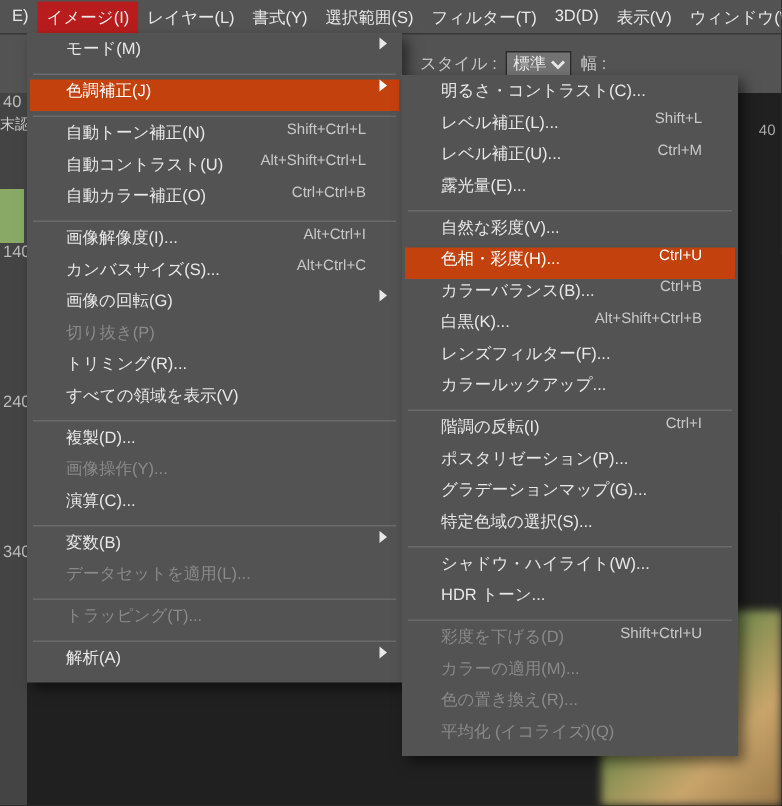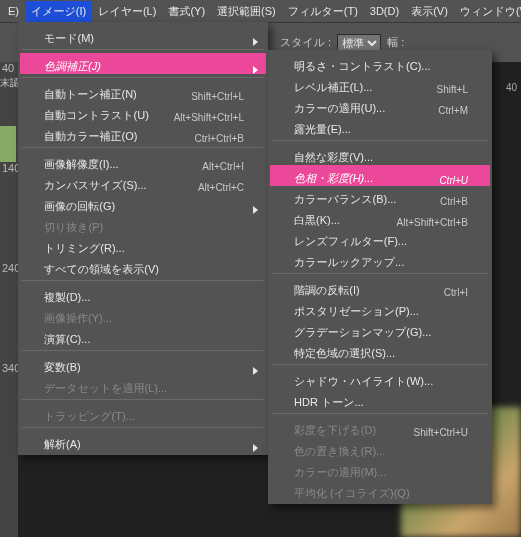--- a/index.html
+++ b/index.html
@@ -1,33 +1,33 @@
 <!DOCTYPE html>
 <html><head>
 <meta charset="utf-8">
 <style>
 * { margin:0; padding:0; box-sizing:border-box; font-family:"Meiryo","Yu Gothic",sans-serif; font-size:11px; }
 body { background:#323232; width:521px; height:537px; overflow:hidden; position:relative; color:#e8e8e8; }
 .topbar { height:22px; background:#535353; display:flex; align-items:center; padding:0 2px; white-space:nowrap; overflow:hidden; }
 .topbar .mtop { padding:3px 6px; cursor:default; }
-.topbar .mtop.active { background:#1d4ed8; }
+.topbar .mtop.active { background:#b91c1c; }
 .optbar { position:absolute; top:22px; left:0; right:0; height:40px; background:#535353; display:flex; align-items:center; padding-left:280px; color:#c8c8c8; gap:6px; border-top:1px solid #383838; }
 .optbar select { background:#737373; color:#e8e8e8; border:1px solid #2a2a2a; font-size:11px; height:18px; }
 .workspace { position:absolute; top:62px; left:0; right:0; bottom:0; background:#202020; }
 .ruler-v { position:absolute; left:0; top:0; bottom:0; width:18px; background:#444; color:#bbb; font-size:9px; }
 .ruler-v div { position:absolute; left:2px; }
 .thumb1 { position:absolute; left:0; top:64px; width:16px; height:36px; background:#8a6; }
 .thumb2 { position:absolute; right:0; bottom:0; width:120px; height:130px; background:linear-gradient(135deg,#5a6b3a 0%,#7a8c4f 40%,#c9a56b 70%,#9b7a4a 100%); filter:blur(3px); }
 
 .menu { position:absolute; background:#535353; box-shadow:4px 4px 8px rgba(0,0,0,.5); padding:3px 2px; }
 .menu1 { left:18px; top:22px; width:250px; }
 .menu2 { left:268px; top:50px; width:224px; }
-.mi { display:flex; align-items:flex-end; height:21px; padding:0 22px 0 24px; position:relative; color:#e8e8e8; cursor:default; }
+.mi { display:flex; align-items:flex-start; height:21px; padding:0 22px 0 24px; position:relative; color:#e8e8e8; cursor:default; }
 .mi.disabled { color:#8a8a8a; }
-.mi.hl { background:#ec4899; color:#fff;font-style:italic; }
+.mi.hl { background:#c2410c; color:#fff; }
 .mi .lbl { flex:1; white-space:nowrap; }
 .mi .sc { color:#c8c8c8; font-size:10px; }
 .mi.hl .sc { color:#fff; }
 .mi .arw { position:absolute; right:8px; width:0; height:0; border-top:4px solid transparent; border-bottom:4px solid transparent; border-left:5px solid currentColor; }
 .sep { height:1px; background:#6a6a6a; margin:3px 2px; }
 </style>
 </head>
 <body>
 
 <div class="topbar">
@@ -136,21 +136,21 @@
   </div>
 <div class="menu menu2" id="menu2">
     <div class="mi">
       <span class="lbl">明るさ・コントラスト(C)...</span>
     </div>
     <div class="mi">
       <span class="lbl">レベル補正(L)...</span>
       <span class="sc">Shift+L</span>
     </div>
     <div class="mi">
-      <span class="lbl">カラーの適用(U)...</span>
+      <span class="lbl">レベル補正(U)...</span>
       <span class="sc">Ctrl+M</span>
     </div>
     <div class="mi">
       <span class="lbl">露光量(E)...</span>
     </div>
     <div class="sep"></div>
     <div class="mi">
       <span class="lbl">自然な彩度(V)...</span>
     </div>
     <div class="mi hl">
@@ -191,21 +191,21 @@
     </div>
     <div class="mi">
       <span class="lbl">HDR トーン...</span>
     </div>
     <div class="sep"></div>
     <div class="mi disabled">
       <span class="lbl">彩度を下げる(D)</span>
       <span class="sc">Shift+Ctrl+U</span>
     </div>
     <div class="mi disabled">
+      <span class="lbl">カラーの適用(M)...</span>
+    </div>
+    <div class="mi disabled">
       <span class="lbl">色の置き換え(R)...</span>
     </div>
     <div class="mi disabled">
-      <span class="lbl">カラーの適用(M)...</span>
-    </div>
-    <div class="mi disabled">
       <span class="lbl">平均化 (イコライズ)(Q)</span>
     </div>
   </div>
 
 </body></html>

